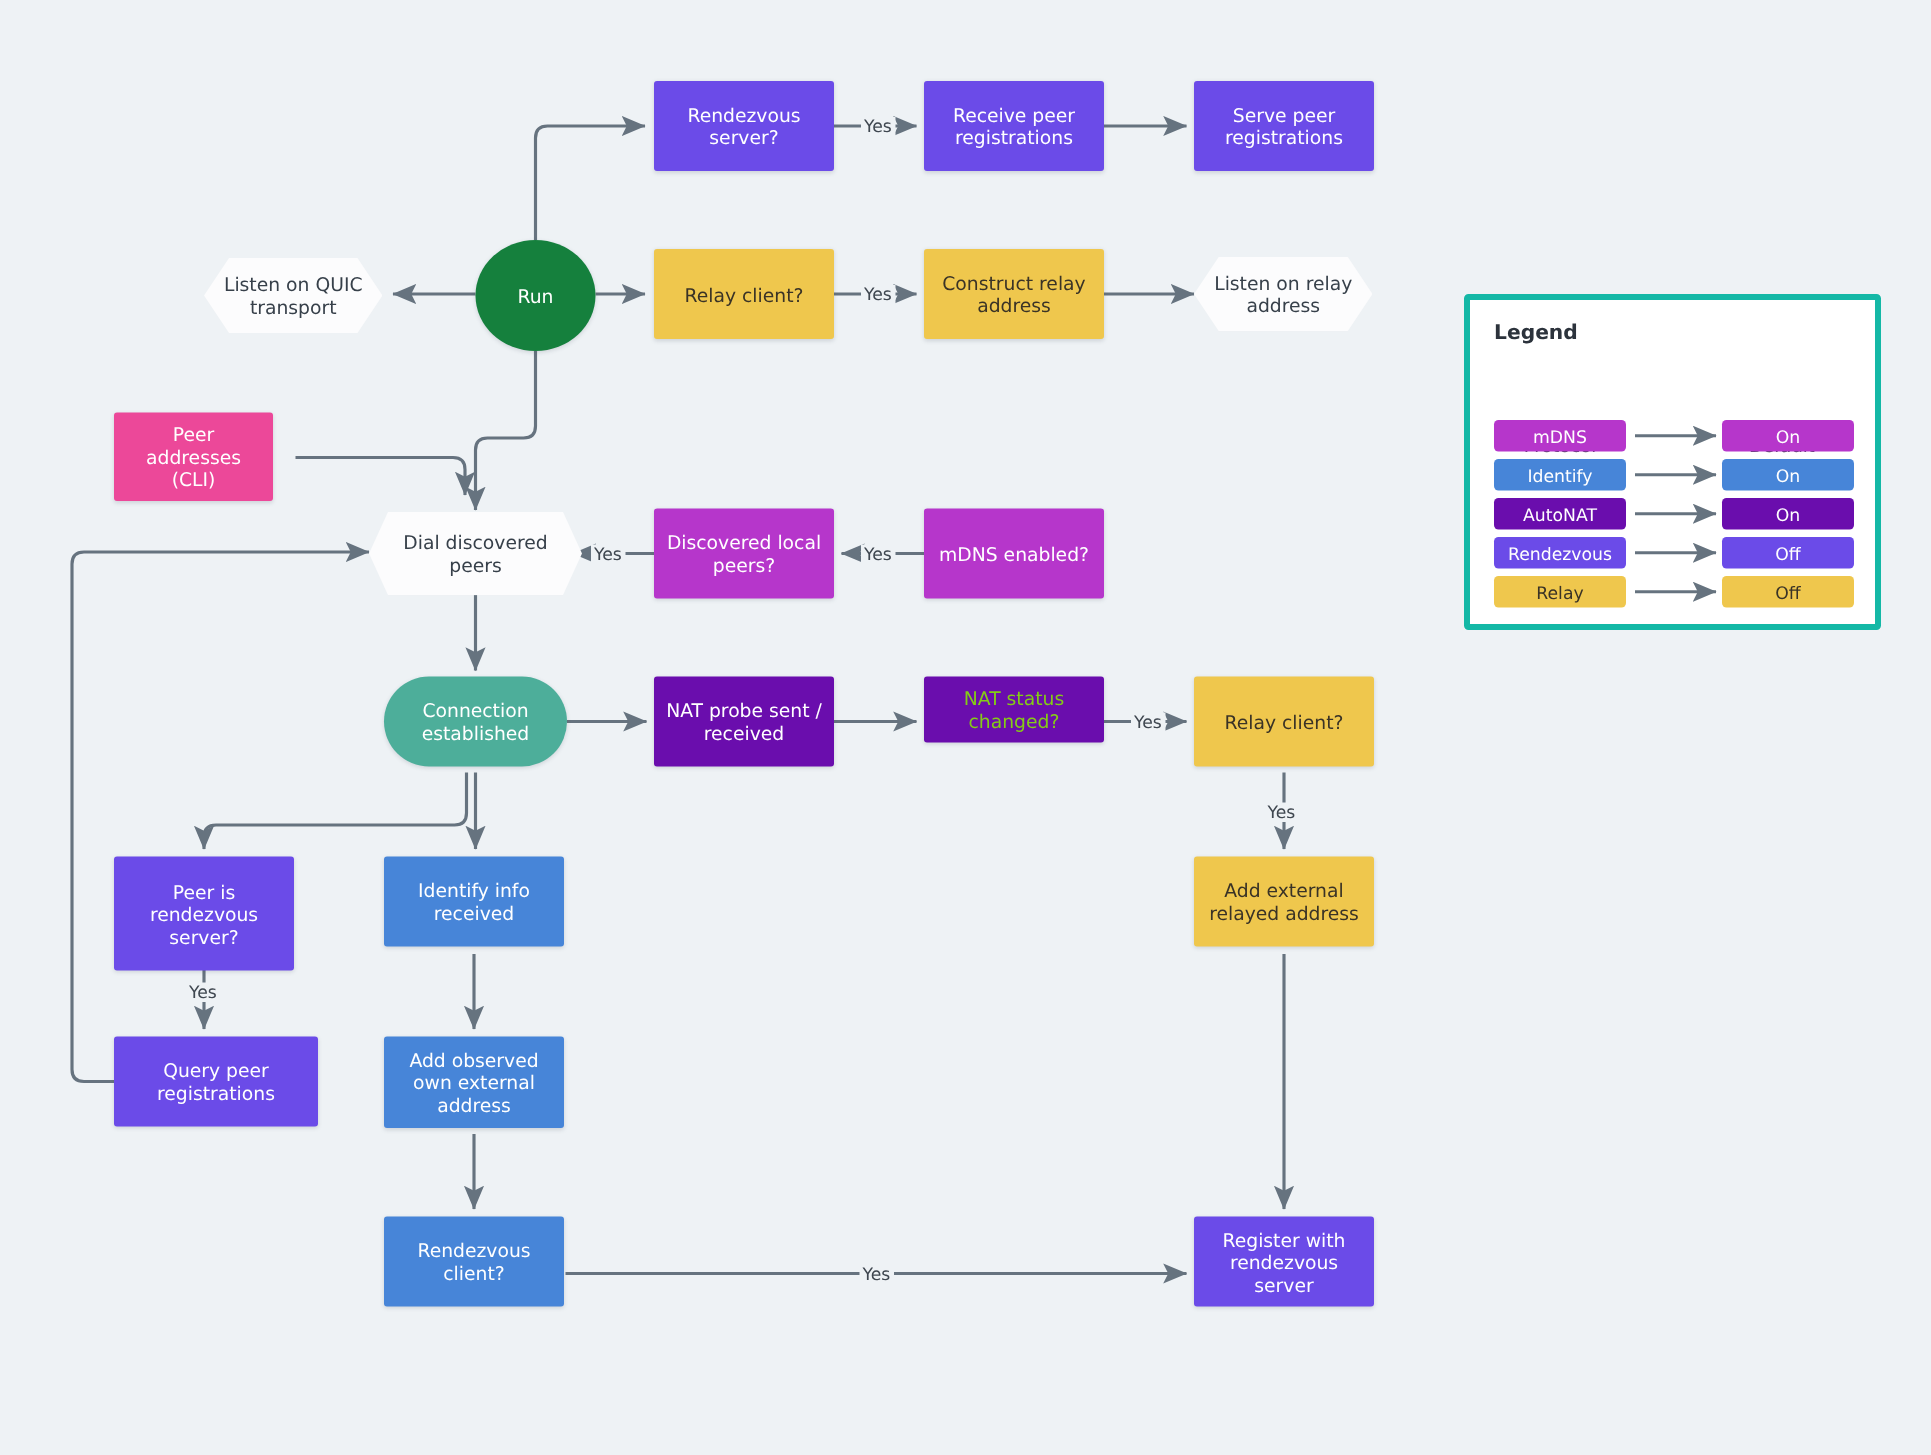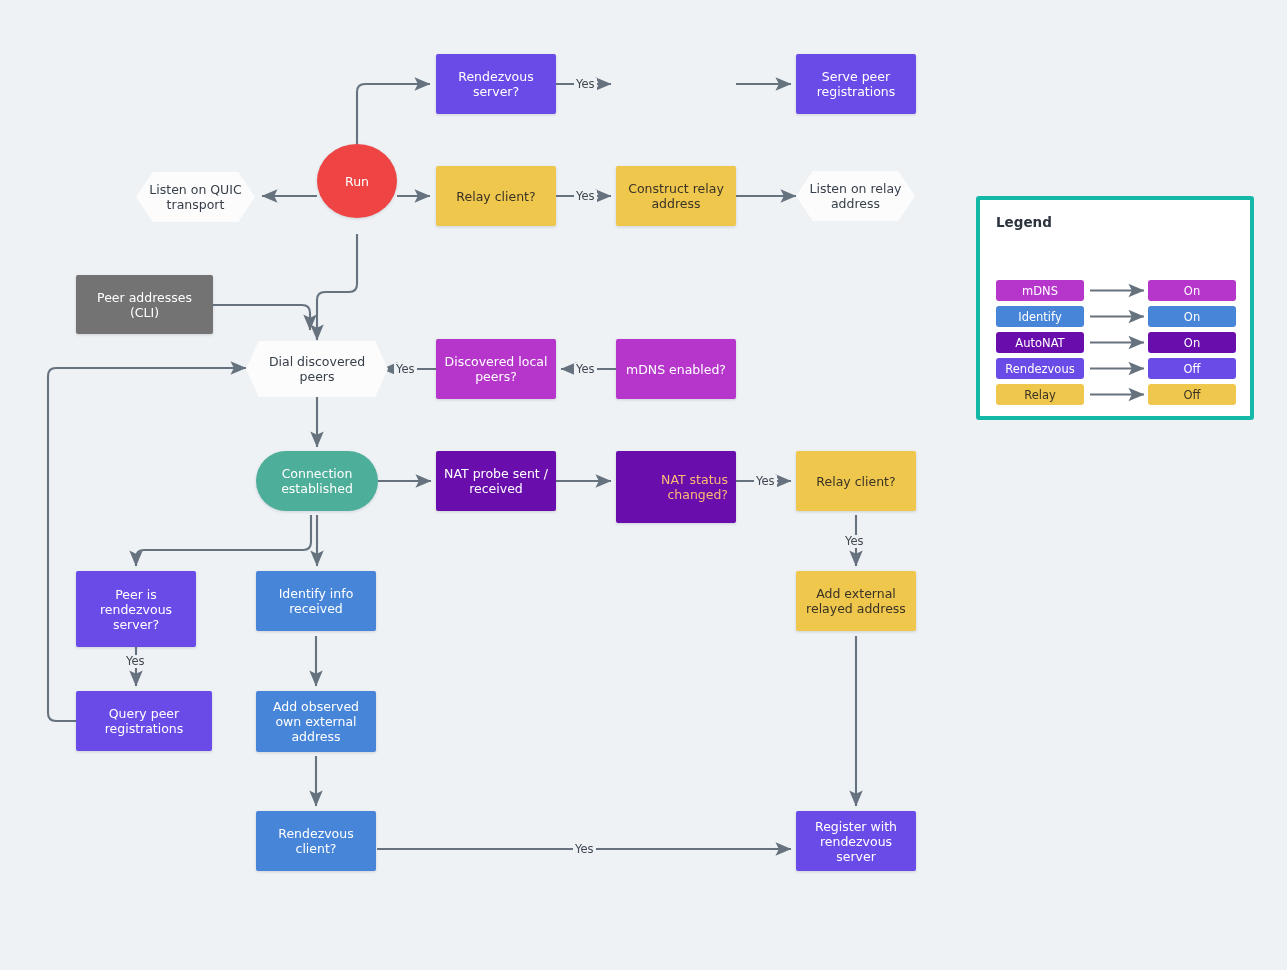--- a/index.html
+++ b/index.html
@@ -172,46 +172,49 @@
       <path d="M377,849 L791,849"></path>
 
       <path d="M76,721 L56,721 Q48,721 48,713 L48,376 Q48,368 56,368 L246,368"></path>
     </g>
   </svg>
 
   <div class="node hex" style="left:136px; top:172px; width:119px; height:50px;">
     <span>Listen on QUIC transport</span>
   </div>
 
-  <div class="node circle" style="left:317px; top:144px; width:80px; height:74px; background:#ef4444; color:#ffffff;">
+  <div class="node circle" style="left:317px; top:160px; width:80px; height:74px; background:#15803d; color:#ffffff;">
     <span>Run</span>
   </div>
 
   <div class="node rect" style="left:436px; top:54px; width:120px; height:60px; background:#6B4BE8; color:#ffffff;">
     <span>Rendezvous server?</span>
   </div>
 
+  <div class="node rect" style="left:616px; top:54px; width:120px; height:60px; background:#6B4BE8; color:#ffffff;">
+    <span>Receive peer registrations</span>
+  </div>
 
   <div class="node rect" style="left:796px; top:54px; width:120px; height:60px; background:#6B4BE8; color:#ffffff;">
     <span>Serve peer registrations</span>
   </div>
 
   <div class="node rect" style="left:436px; top:166px; width:120px; height:60px; background:#EFC74D; color:#3a3326;">
     <span>Relay client?</span>
   </div>
 
   <div class="node rect" style="left:616px; top:166px; width:120px; height:60px; background:#EFC74D; color:#3a3326;">
     <span>Construct relay address</span>
   </div>
 
   <div class="node hex" style="left:796px; top:171px; width:119px; height:50px;">
     <span>Listen on relay address</span>
   </div>
 
-  <div class="node rect" style="left:76px; top:275px; width:137px; height:59px; background:#737373; color:#ffffff;">
+  <div class="node rect" style="left:76px; top:275px; width:106px; height:59px; background:#ec4899; color:#ffffff;">
     <span>Peer addresses (CLI)</span>
   </div>
 
   <div class="node hex-wide" style="left:246px; top:341px; width:142px; height:56px;">
     <span>Dial discovered peers</span>
   </div>
 
   <div class="node rect" style="left:436px; top:339px; width:120px; height:60px; background:#B636CB; color:#ffffff;">
     <span>Discovered local peers?</span>
   </div>
@@ -221,21 +224,21 @@
   </div>
 
   <div class="node stadium" style="left:256px; top:451px; width:122px; height:60px; background:#4DAE9A; color:#ffffff;">
     <span>Connection established</span>
   </div>
 
   <div class="node rect" style="left:436px; top:451px; width:120px; height:60px; background:#6A0DAD; color:#ffffff;">
     <span>NAT probe sent / received</span>
   </div>
 
-  <div class="node rect" style="left:616px; top:451px; width:120px; height:72px; background:#6A0DAD; color:#fdba74;text-align:right;">
+  <div class="node rect" style="left:616px; top:451px; width:120px; height:44px; background:#6A0DAD; color:#84cc16;">
     <span>NAT status changed?</span>
   </div>
 
   <div class="node rect" style="left:796px; top:451px; width:120px; height:60px; background:#EFC74D; color:#3a3326;">
     <span>Relay client?</span>
   </div>
 
   <div class="node rect" style="left:76px; top:571px; width:120px; height:76px; background:#6B4BE8; color:#ffffff;">
     <span>Peer is rendezvous server?</span>
   </div>

